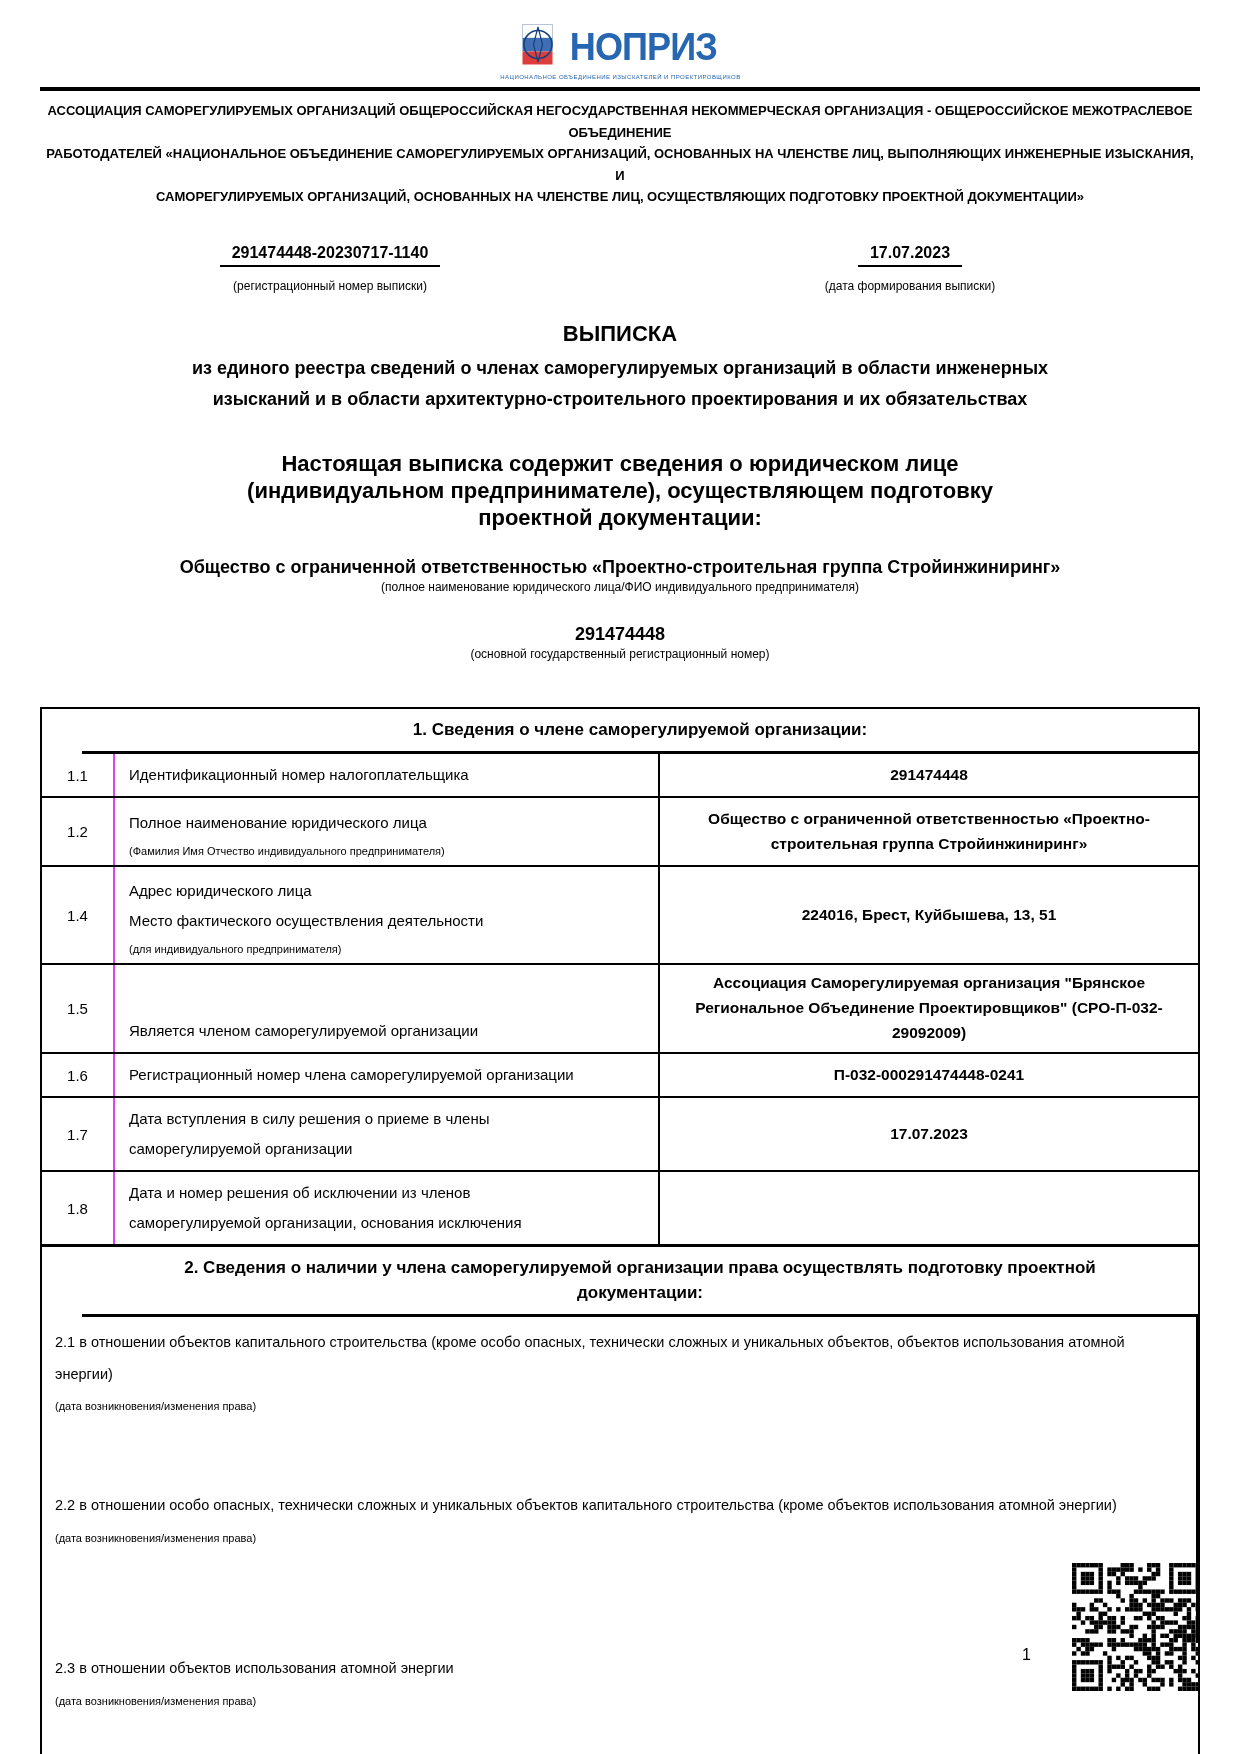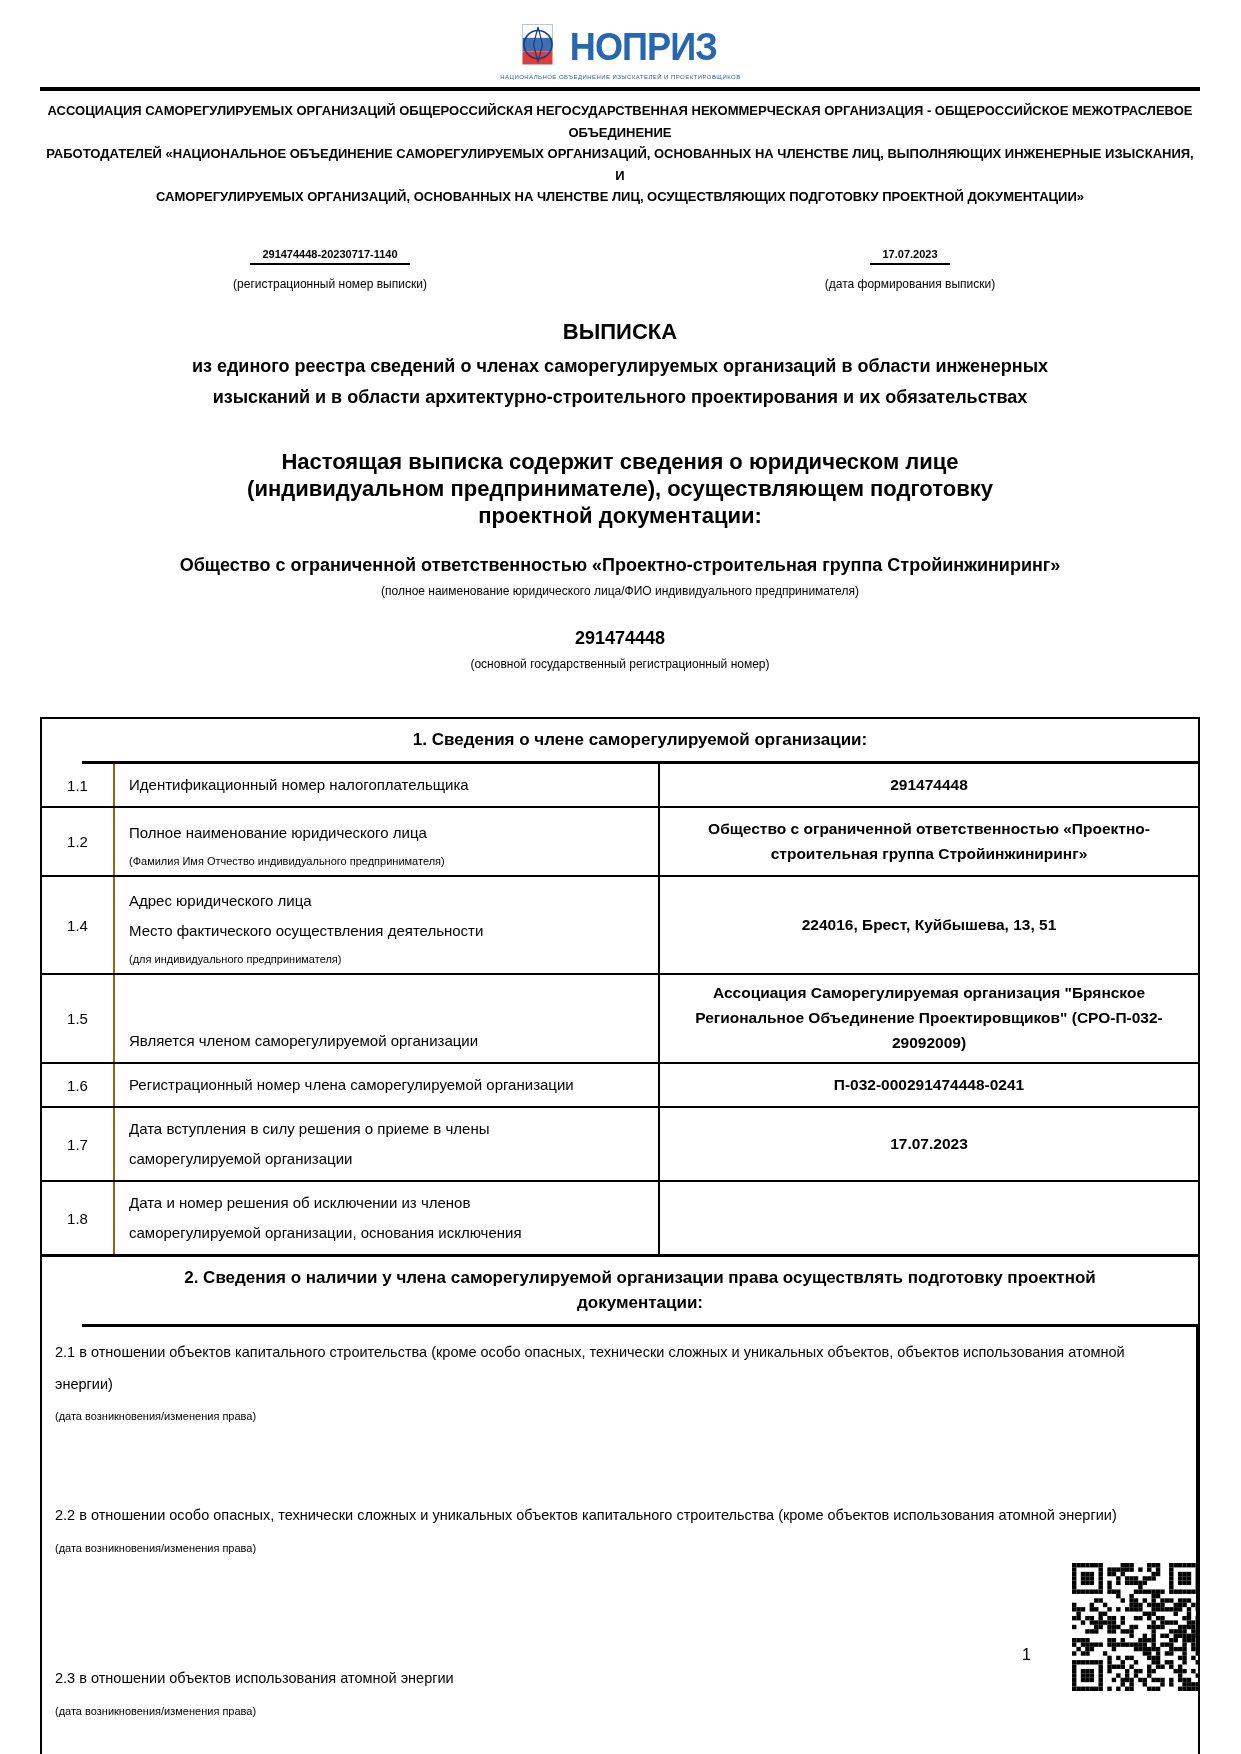--- a/index.html
+++ b/index.html
@@ -22,42 +22,42 @@
 
   
   .assoc {
     text-align: center; font-weight: bold; font-size: 13px;
     line-height: 21.5px; margin-top: 9px; white-space: pre-line;
   }
 
   
   .regrow { display: flex; margin-top: 36px; }
   .regcol { width: 50%; text-align: center; }
-  .regval { display: inline-block; font-weight: bold; font-size: 11px; border-bottom: 2px solid #000; padding: 0 12px 3px; }
+  .regval { display: inline-block; font-weight: bold; font-size: 16px; border-bottom: 2px solid #000; padding: 0 12px 3px; }
   .regcap { font-size: 12px; margin-top: 12px; }
 
   
   .title    { text-align: center; font-size: 22px; font-weight: bold; margin-top: 28px; }
   .subtitle { text-align: center; font-size: 18px; font-weight: bold; line-height: 31.5px; margin-top: 6px; white-space: pre-line; }
   .desc     { text-align: center; font-size: 22px; font-weight: bold; line-height: 27px; margin-top: 34px; white-space: pre-line; }
   .company  { text-align: center; font-size: 18px; font-weight: bold; margin-top: 26px; }
-  .cap      { text-align: center; font-size: 12px; margin-top: 8px; }
+  .cap      { text-align: center; font-size: 12px; margin-top: 2px; }
   .ogrn     { text-align: center; font-size: 18px; font-weight: bold; margin-top: 30px; }
 
   
   .doc-table { margin: 46px 41px 0 40px; border: 2px solid #000; border-bottom-width: 3px; }
   .sec-title {
     text-align: center; font-weight: bold; font-size: 17px;
     padding: 9px 20px; border-bottom: 3px solid #000;
     line-height: 1.45; white-space: pre-line; margin-left: 40px;
   }
   .trow { display: flex; border-bottom: 2px solid #000; }
   .trow.thick { border-bottom-width: 3px; }
   .c-num {
-    flex: 0 0 73px; border-right: 2px solid #a16207;
+    flex: 0 0 73px; border-right: 2px solid #d946ef;
     display: flex; align-items: center; justify-content: center; font-size: 15px;
   }
   .c-label {
     flex: 0 0 545px; border-right: 2px solid #000;
     padding: 6px 14px; display: flex; flex-direction: column; justify-content: flex-end;
     font-size: 15px; line-height: 2; white-space: pre-line;
   }
   .c-label .note, .col3 .note { font-size: 11px; line-height: 1.35; margin-top: 6px; white-space: normal; }
   .note:empty { display: none; }
   .c-value {

